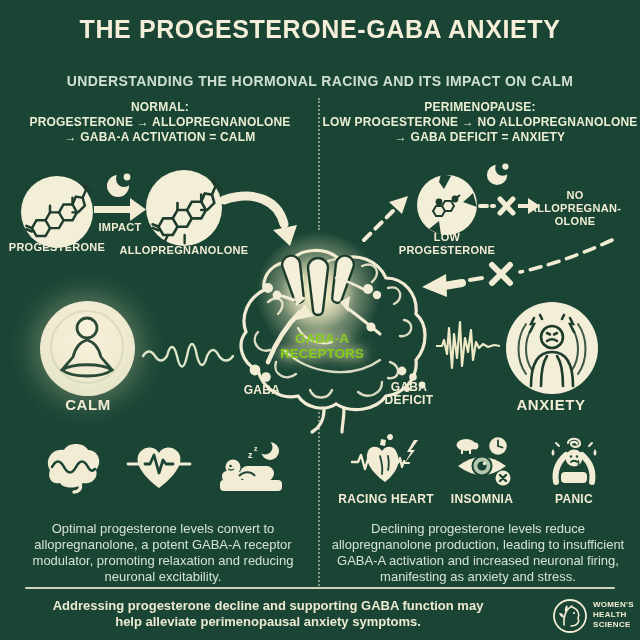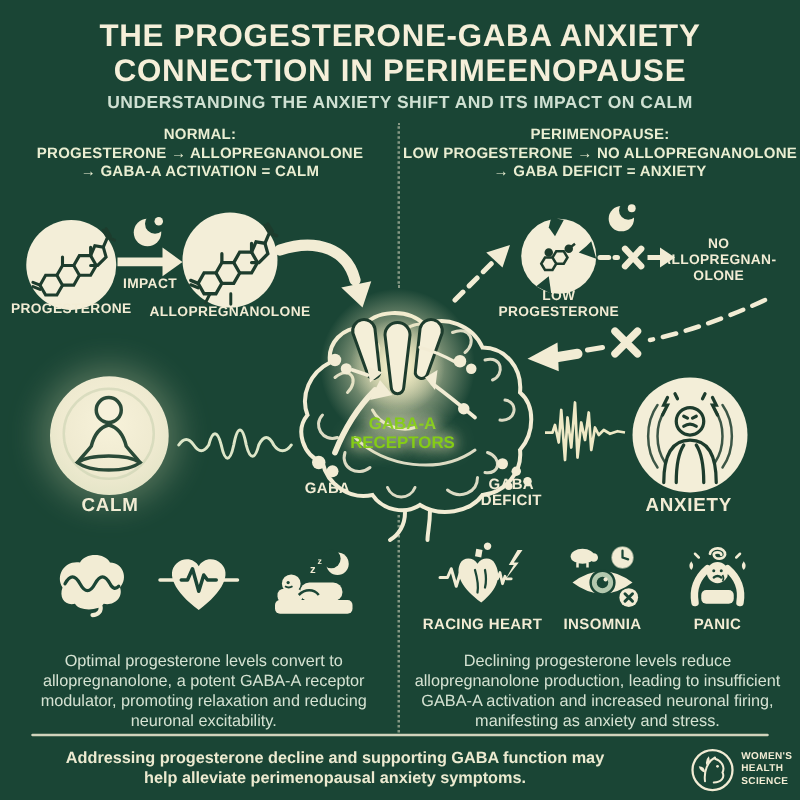--- a/index.html
+++ b/index.html
@@ -46,22 +46,21 @@
       </g>
       <g id="enzyme">
         <circle cx="12" cy="14" r="11" fill="#f2ecd4"></circle>
         <circle cx="18" cy="7" r="8" fill="#1a4535"></circle>
         <circle cx="21" cy="5" r="3.4" fill="#f2ecd4"></circle>
       </g>
     </defs>
   </svg>
 
   <div class="t ctr title" style="left:320px;top:15px;">THE PROGESTERONE-GABA ANXIETY</div>
-  <div class="t ctr title" style="left:320px;top:43px;">CONNECTION IN PERIMEENOPAUSE</div>
-  <div class="t ctr subtitle" style="left:320px;top:73px;">UNDERSTANDING THE ANXIETY SHIFT AND ITS IMPACT ON CALM</div>
+  <div class="t ctr subtitle" style="left:320px;top:73px;">UNDERSTANDING THE HORMONAL RACING AND ITS IMPACT ON CALM</div>
 
   <div class="t ctr colhead" style="left:160px;top:100px;">NORMAL:</div>
   <div class="t ctr colhead" style="left:160px;top:115px;">PROGESTERONE → ALLOPREGNANOLONE</div>
   <div class="t ctr colhead" style="left:160px;top:130px;">→ GABA-A ACTIVATION = CALM</div>
 
   <div class="t ctr colhead" style="left:480px;top:100px;">PERIMENOPAUSE:</div>
   <div class="t ctr colhead" style="left:480px;top:115px;">LOW PROGESTERONE → NO ALLOPREGNANOLONE</div>
   <div class="t ctr colhead" style="left:480px;top:130px;">→ GABA DEFICIT = ANXIETY</div>
 
   <div class="dotline" style="left:318px;top:98px;height:132px;"></div>

